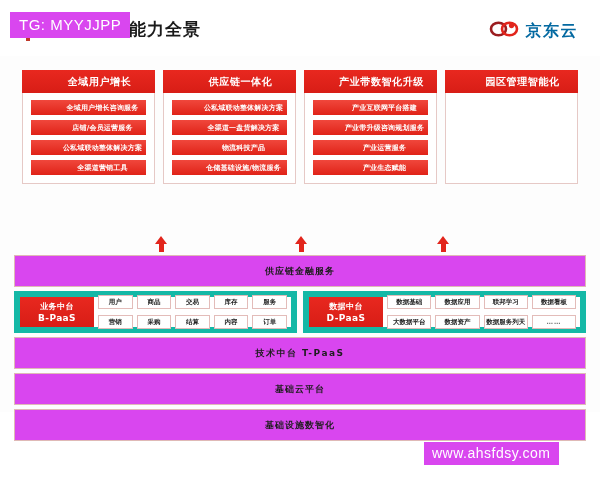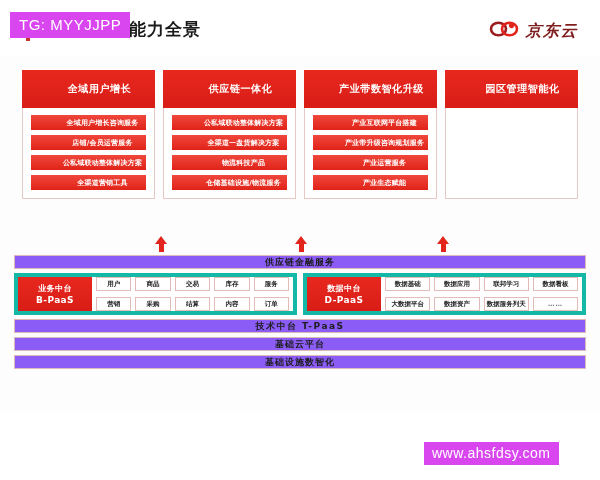--- a/index.html
+++ b/index.html
@@ -82,44 +82,43 @@
     right: 22px;
     top: 2px;
     display: flex;
     align-items: center;
     gap: 7px;
   }
   .brand-mark { display: block; }
   .brand-name {
     font-size: 16px;
     font-weight: 700;
-    color: #7f1d1d;
+    color: #0369a1;
     letter-spacing: 1.5px;
     font-family: "DejaVu Sans", "Liberation Sans", sans-serif;
-    font-style: italic;
   }
 
   
   .pillars {
     position: absolute;
     left: 22px;
     top: 70px;
     width: 556px;
     display: flex;
     justify-content: space-between;
   }
   .pillar {
     width: 133px;
     background: #ffffff;
     border: 1px solid #e6c9c6;
     box-sizing: border-box;
     padding: 0 0 8px 0;
   }
   .pillar-head {
-    height: 38px;
+    height: 23px;
     margin: -1px -1px 0 -1px;
     background: linear-gradient(180deg, #e8281f 0%, #d81d16 100%);
     color: #ffffff;
     font-size: 10px;
     font-weight: 700;
     letter-spacing: .6px;
     display: flex;
     align-items: center;
     justify-content: center;
     font-family: "DejaVu Sans", "Liberation Sans", sans-serif;
@@ -183,43 +182,43 @@
     position: absolute;
     left: 14px;
     top: 255px;
     width: 572px;
     display: flex;
     flex-direction: column;
     gap: 4px;
   }
   .bar {
     border: 1px solid #dfb9b6;
-    background: #8b5cf6;
+    background: #d946ef;
     box-sizing: border-box;
-    height: 14px;
+    height: 32px;
     display: flex;
     align-items: center;
     justify-content: center;
     font-size: 9px;
     font-weight: 700;
     color: #1d1d1d;
     letter-spacing: 1px;
     font-family: "DejaVu Sans", "Liberation Sans", sans-serif;
   }
   .bar-tpaas { letter-spacing: 1.5px; }
 
   
   .platforms {
     display: flex;
     gap: 6px;
     height: 42px;
   }
   .platform {
     flex: 1 1 0;
-    border: 4px solid #14b8a6;
+    border: 6px solid #14b8a6;
     box-sizing: border-box;
     background: #ffffff;
     display: flex;
     align-items: stretch;
   }
   .platform-label {
     width: 74px;
     flex: 0 0 74px;
     background: linear-gradient(180deg, #e8281f 0%, #d81d16 100%);
     color: #ffffff;

